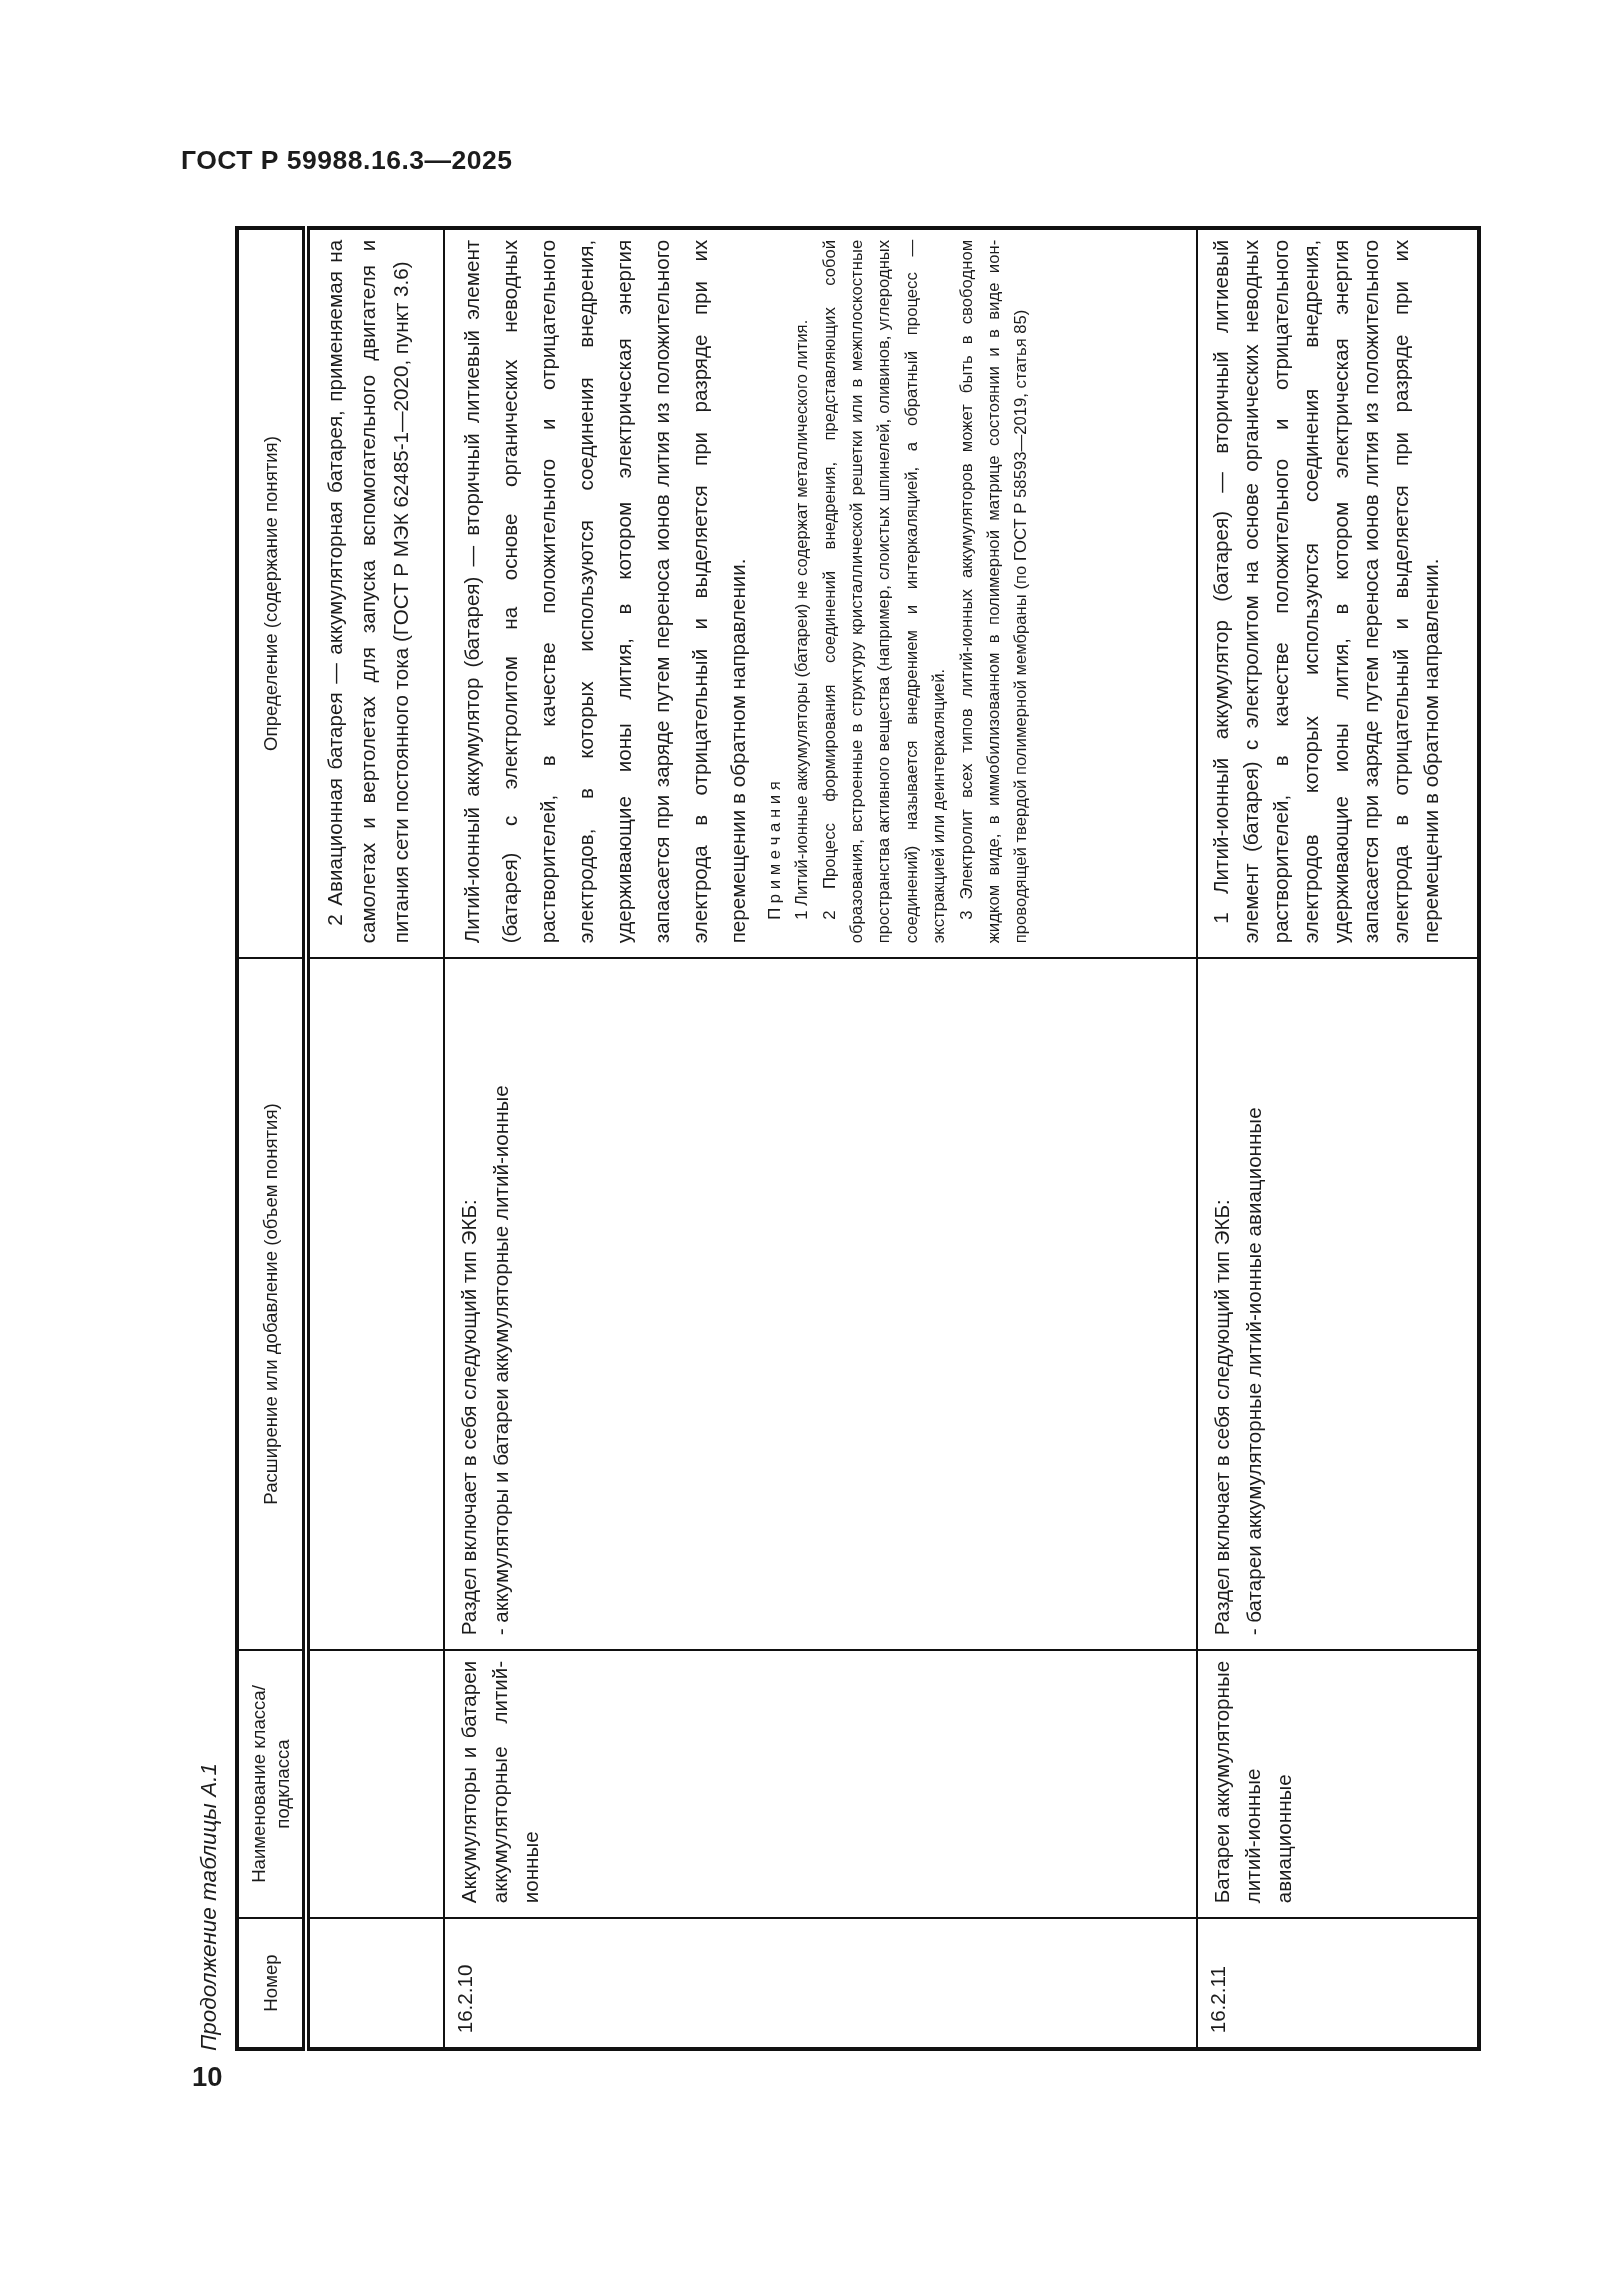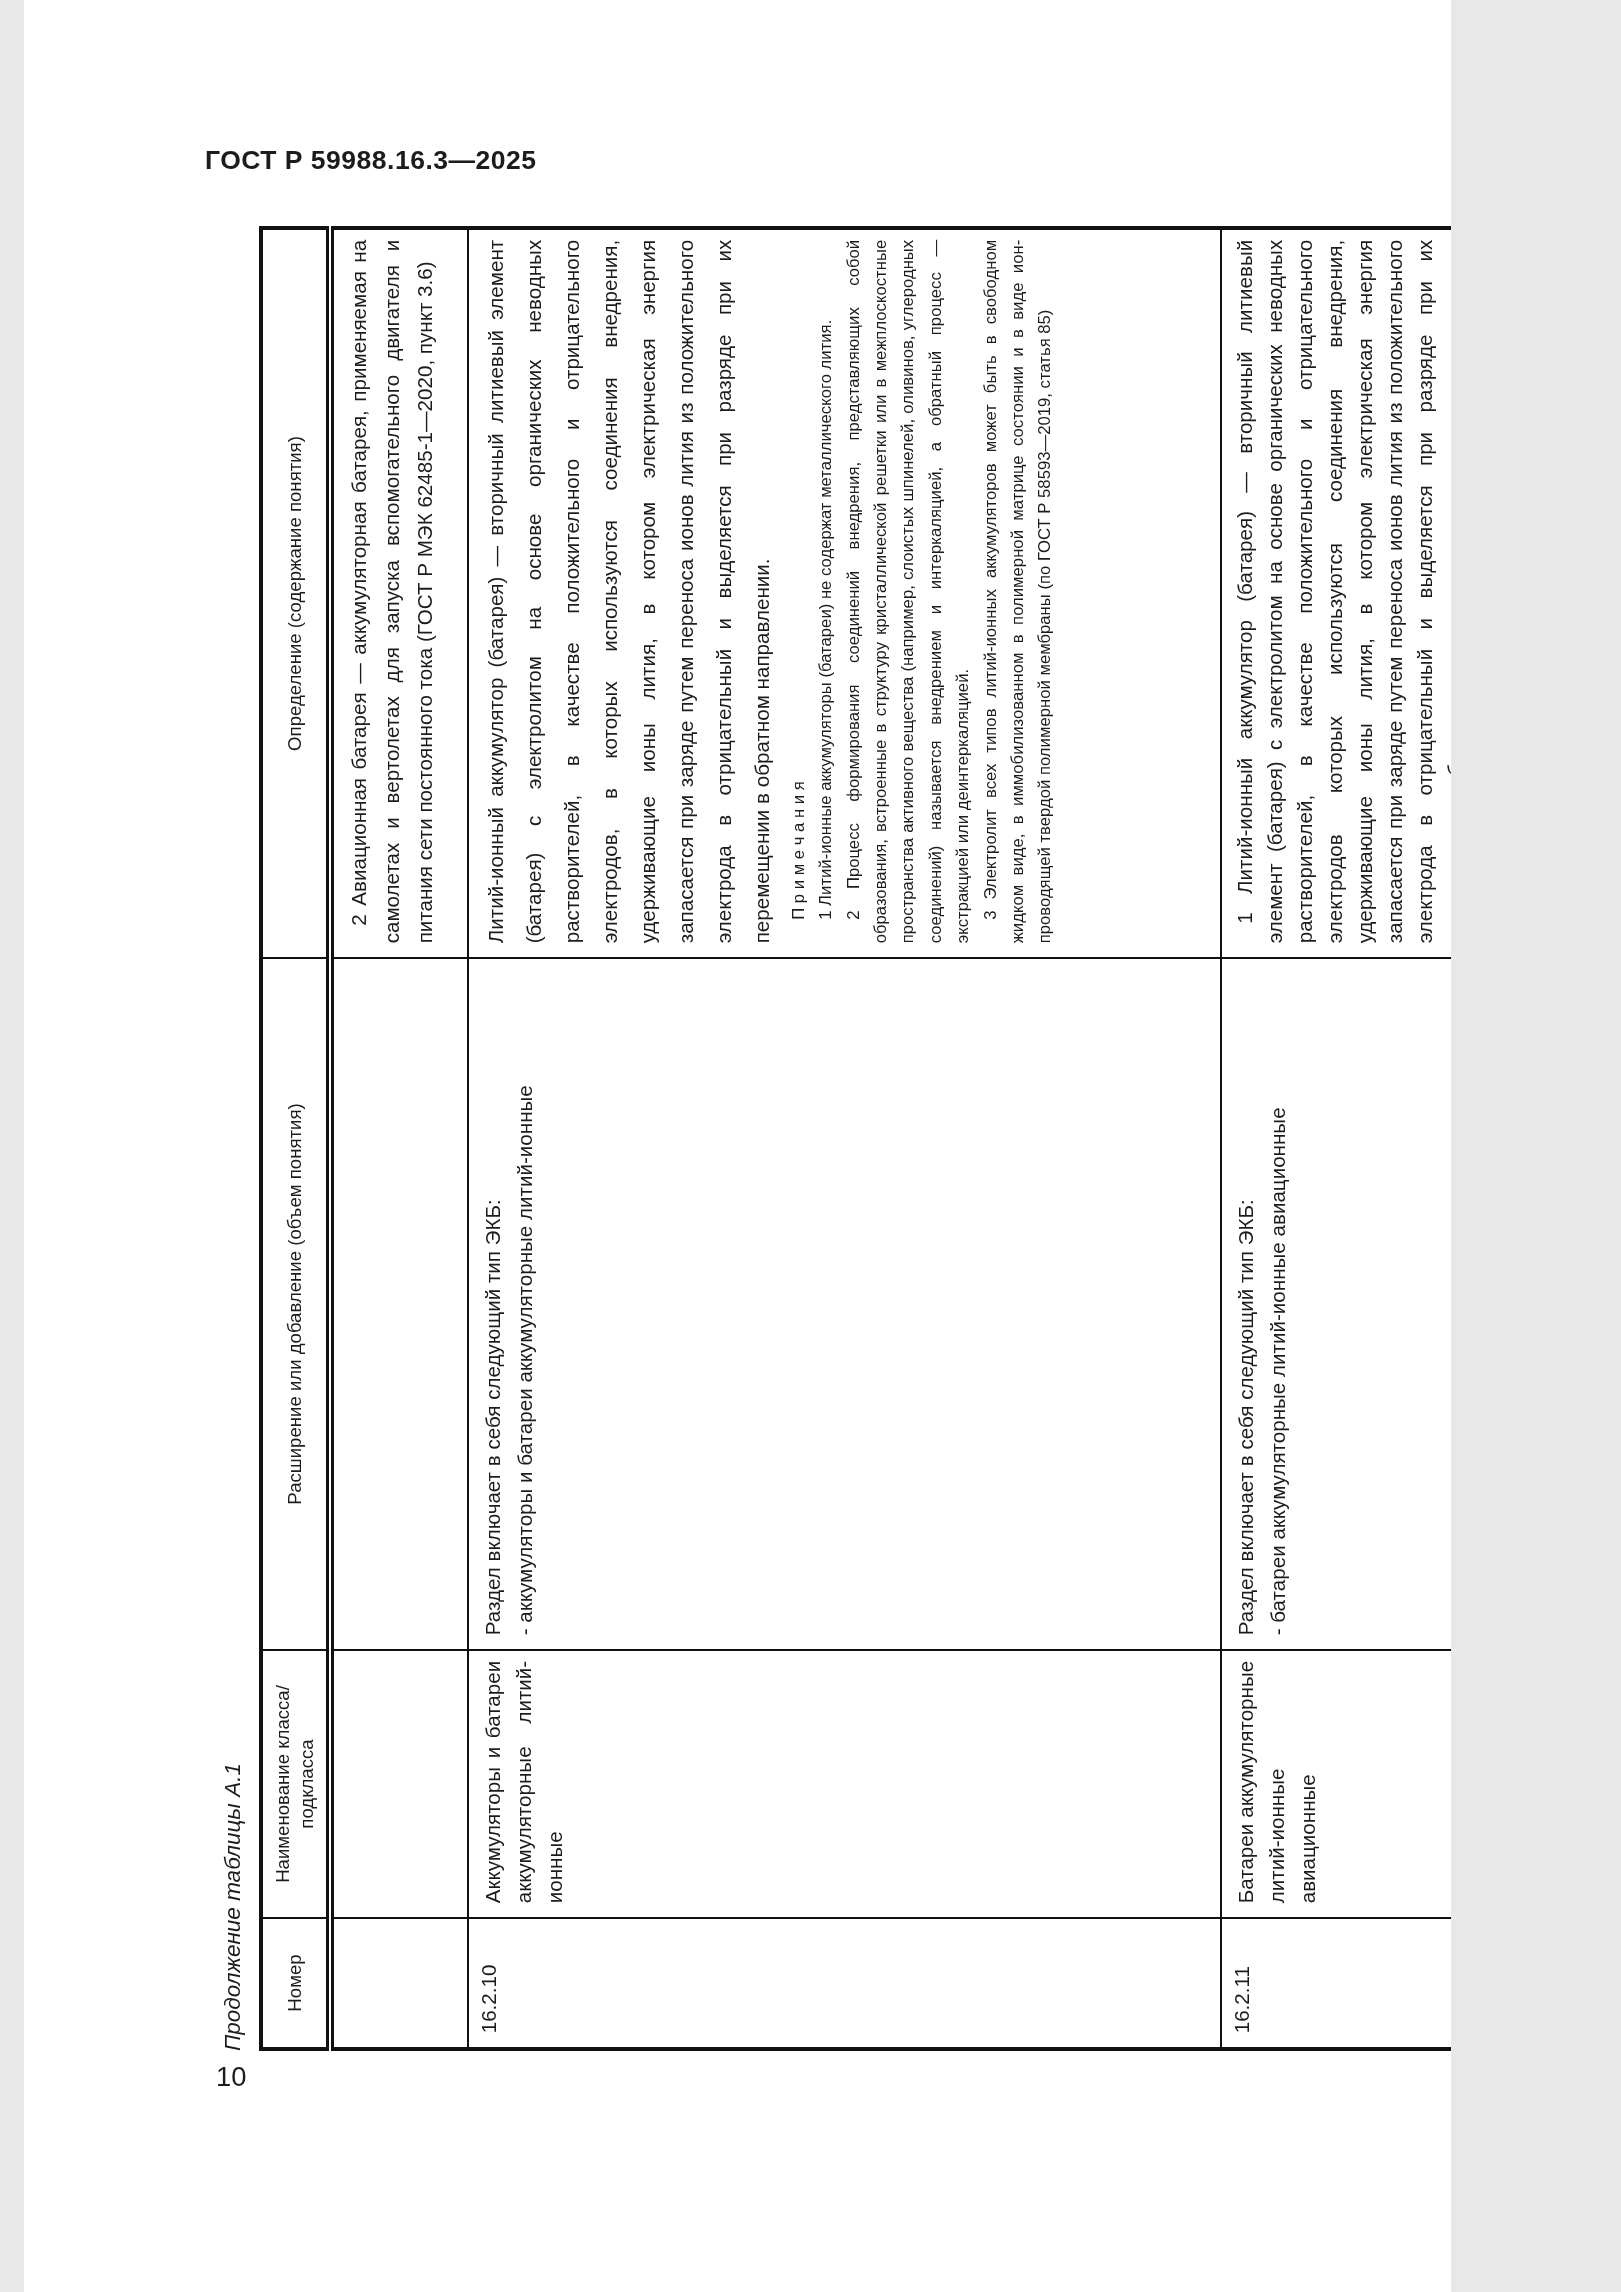--- a/index.html
+++ b/index.html
@@ -1,39 +1,39 @@
 <!DOCTYPE html>
 <html lang="ru"><head>
 <meta charset="utf-8">
 <style>
   html, body { margin: 0; padding: 0; background: #e8e8e8; }
   .page {
     position: relative;
-    width: 1427px;
+    width: 1621px;
     height: 2293px;
     background: #ffffff;
     overflow: hidden;
     font-family: "Liberation Sans", sans-serif;
     color: #1c1c1c;
-    margin-left: 24px;
   }
   .doc-code {
     position: absolute;
     left: 181px;
     top: 145px;
     font-size: 26.5px;
     font-weight: bold;
     letter-spacing: 0.5px;
     white-space: nowrap;
   }
   .page-num {
     position: absolute;
     left: 192px;
     top: 2061px;
     font-size: 27.4px;
+    font-weight: bold;
   }
   
   .rotated-block {
     position: absolute;
     left: 196px;
     top: 2051px;
     width: 1821px;
     height: 1281px;
     transform: rotate(-90deg);
     transform-origin: 0 0;

